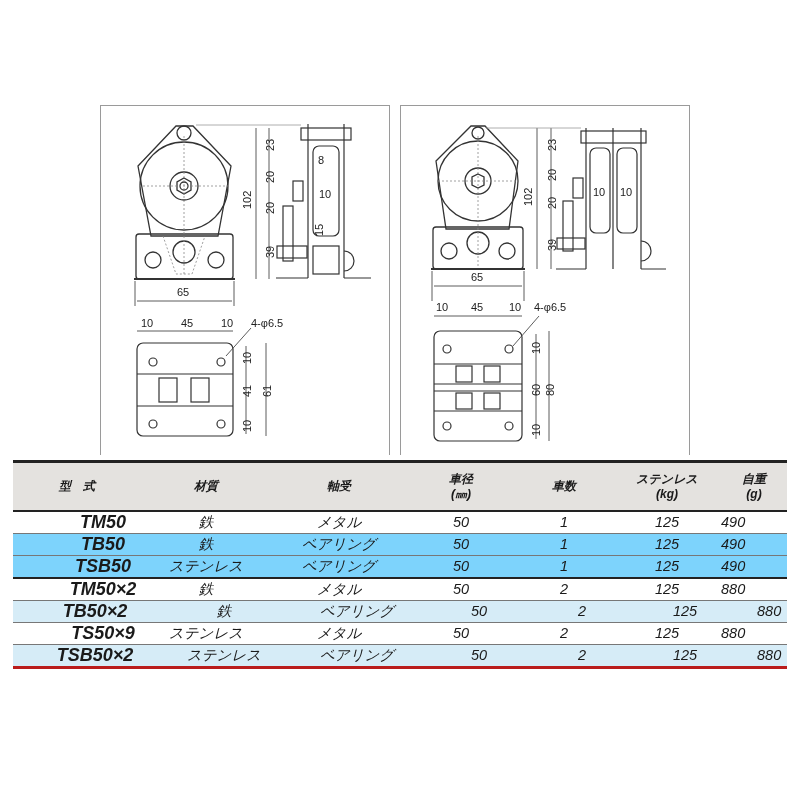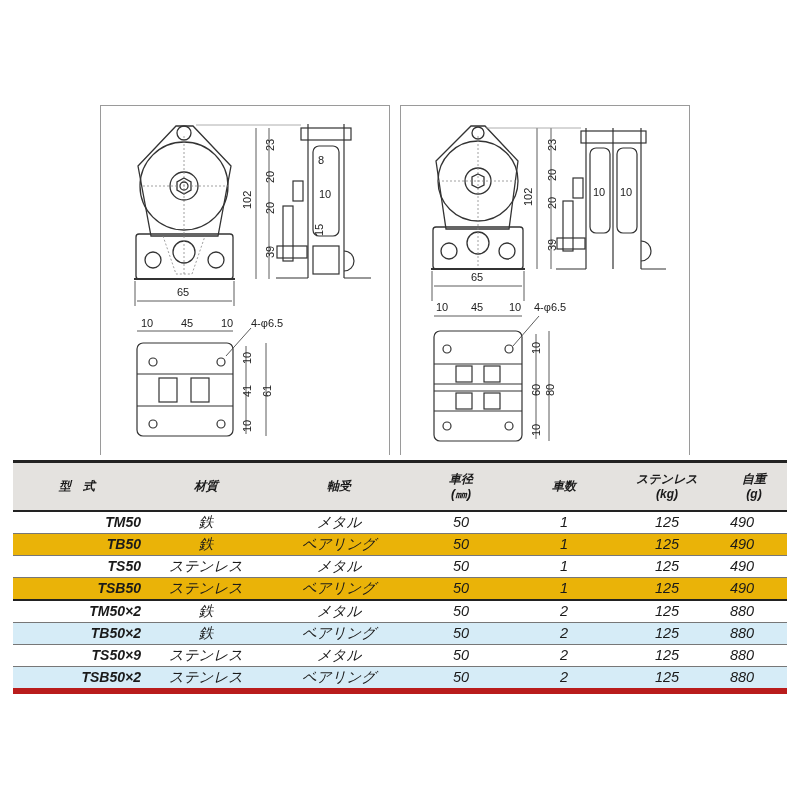--- a/index.html
+++ b/index.html
@@ -4,26 +4,26 @@
 <style>
   html,body{margin:0;padding:0;background:#fff;}
   body{width:800px;height:800px;position:relative;overflow:hidden;font-family:"Liberation Sans","DejaVu Sans",sans-serif;color:#1a1a1a;}
   .panel{position:absolute;top:105px;width:290px;height:350px;border:1px solid #9a9a9a;border-bottom:none;box-sizing:border-box;background:#fff;}
   .panel svg{position:absolute;left:0;top:0;}
   #panel-left{left:100px;}
   #panel-right{left:400px;}
   .spec-table{position:absolute;left:13px;top:460px;width:774px;border-collapse:collapse;table-layout:fixed;font-style:italic;}
   .spec-table th{background:#e4e2df;font-size:12px;font-weight:bold;height:47px;line-height:15px;border-top:3px solid #222;border-bottom:2px solid #222;text-align:center;vertical-align:middle;padding:0;}
   .spec-table td{font-size:14.5px;height:21px;padding:0;border-bottom:1px solid #777;text-align:center;vertical-align:middle;line-height:21px;}
-  .spec-table td.model{text-align:right;padding-left:52px;font-weight:bold;font-size:14px;}
-  .spec-table td.weight{text-align:center;padding-right:24px;}
-  .spec-table tr.pink td{background:#eab308;}
-  .spec-table tr.blue td{background:#d6ecf7;}
+  .spec-table td.model{text-align:center;padding-left:52px;font-weight:bold;font-size:18px;}
+  .spec-table td.weight{text-align:left;padding-right:24px;}
+  .spec-table tr.pink td{background:#7dd3fc;}
+  .spec-table tr.blue td{background:#d6ecf7;padding-left:36px;}
   .spec-table tr.group-break td{border-top:2px solid #222;}
-  .spec-table tr:last-child td{border-bottom:6px solid #b91c1c;}
+  .spec-table tr:last-child td{border-bottom:3px solid #b91c1c;}
   .dim{font-family:"Liberation Sans",sans-serif;font-size:11px;fill:#222;}
 </style>
 </head>
 <body>
 
 <div class="panel" id="panel-left">
   <svg width="290" height="350" viewBox="0 0 290 350">
     <g fill="none" stroke="#333" stroke-width="1.3">
 
       <path d="M75 20 L92 20 L130 60 L117 130 L50 130 L37 60 Z"></path>
@@ -216,29 +216,20 @@
     </tr>
     <tr class="pink">
       <td class="model">TB50</td>
         <td>鉄</td>
         <td>ベアリング</td>
         <td>50</td>
         <td>1</td>
         <td>125</td>
         <td class="weight">490</td>
     </tr>
-    <tr>
-      <td class="model">TS50</td>
-        <td>ステンレス</td>
-        <td>メタル</td>
-        <td>50</td>
-        <td>1</td>
-        <td>125</td>
-        <td class="weight">490</td>
-    </tr>
     <tr class="pink">
       <td class="model">TSB50</td>
         <td>ステンレス</td>
         <td>ベアリング</td>
         <td>50</td>
         <td>1</td>
         <td>125</td>
         <td class="weight">490</td>
     </tr>
     <tr class="group-break">

